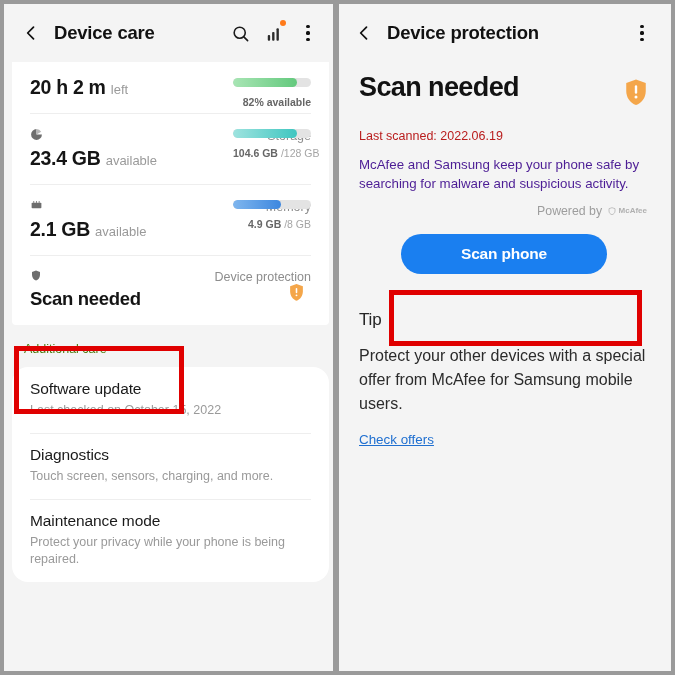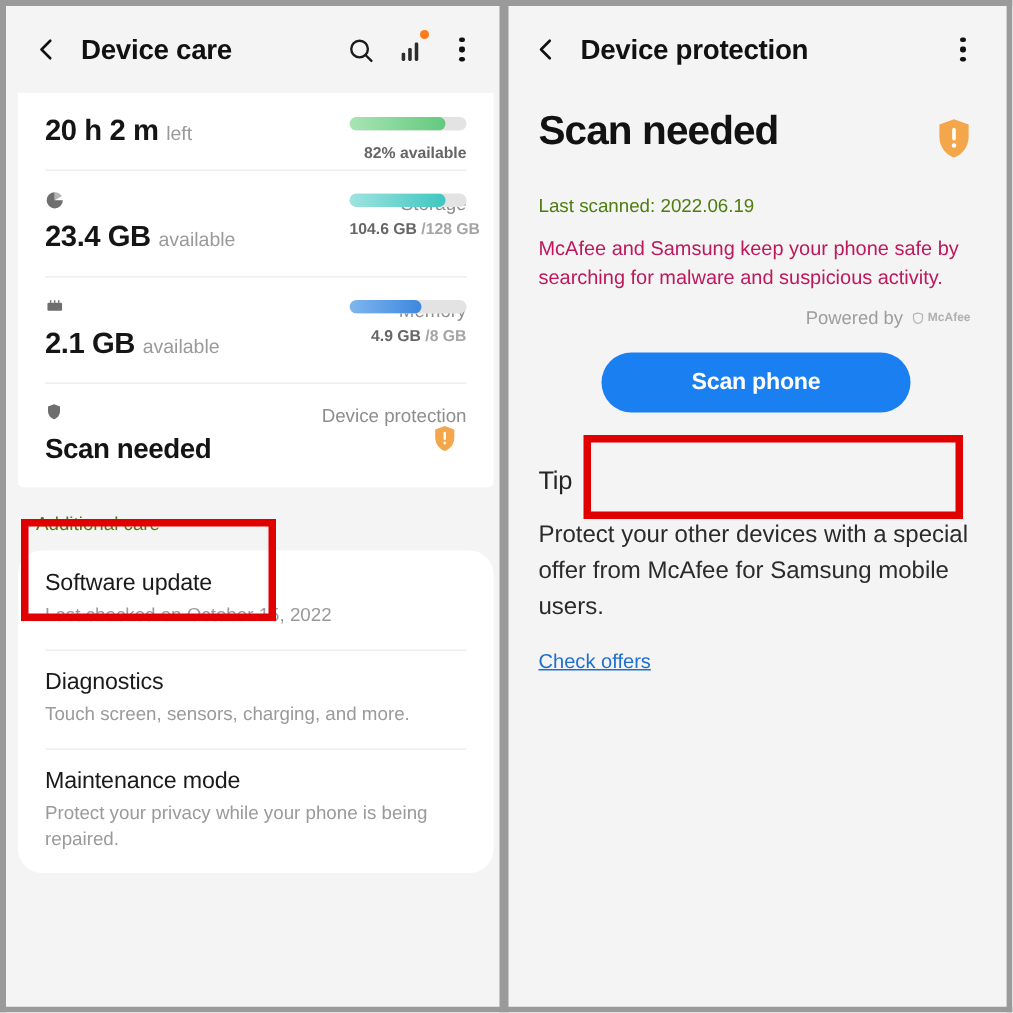--- a/index.html
+++ b/index.html
@@ -124,21 +124,21 @@
     overflow: hidden;
   }
   .fill { height: 100%; border-radius: 5px; }
   .gauge .cap {
     margin-top: 9px;
     font-size: 10.5px;
     color: #666;
     font-weight: bold;
     white-space: nowrap;
   }
-  .gauge .cap .muted { color: #a5a5a5; font-weight: bold; }
+  .gauge .cap .muted { color: #a5a5a5; font-weight: normal; }
 
   
   .protect-row { padding: 13px 18px 15px 18px; position: relative; }
   .protect-title { font-size: 18.5px; font-weight: bold; color: #141414; letter-spacing: -0.3px;}
   .protect-shield {
     position: absolute; right: 24px; top: 28px;
   }
 
   .section-label {
     padding: 17px 18px 11px 20px;
@@ -163,25 +163,25 @@
     display: flex; align-items: flex-start; justify-content: space-between;
     padding: 10px 22px 0 22px;
   }
   .big-title {
     font-size: 27px; font-weight: bold; color: #121212;
     letter-spacing: -0.6px;
   }
   .r-shield { margin-top: 6px; }
   .lastscan {
     padding: 18px 22px 0 22px;
-    font-size: 12.5px; color: #4d7c0f;
+    font-size: 12.5px; color: #b91c1c;
   }
   .rdesc {
     padding: 12px 22px 0 22px;
-    font-size: 13.3px; color: #be185d; line-height: 1.45;
+    font-size: 13.3px; color: #4c1d95; line-height: 1.45;
   }
   .powered {
     padding: 10px 24px 0 22px;
     display: flex; align-items: center; justify-content: flex-end;
     gap: 6px;
     font-size: 12.3px; color: #9d9d9d;
   }
   .mcafee-logo { display: flex; align-items: center; gap: 2.5px; }
   .mcafee-logo .mtext { font-size: 8px; color: #b0b0b0; font-weight: bold; }
 

